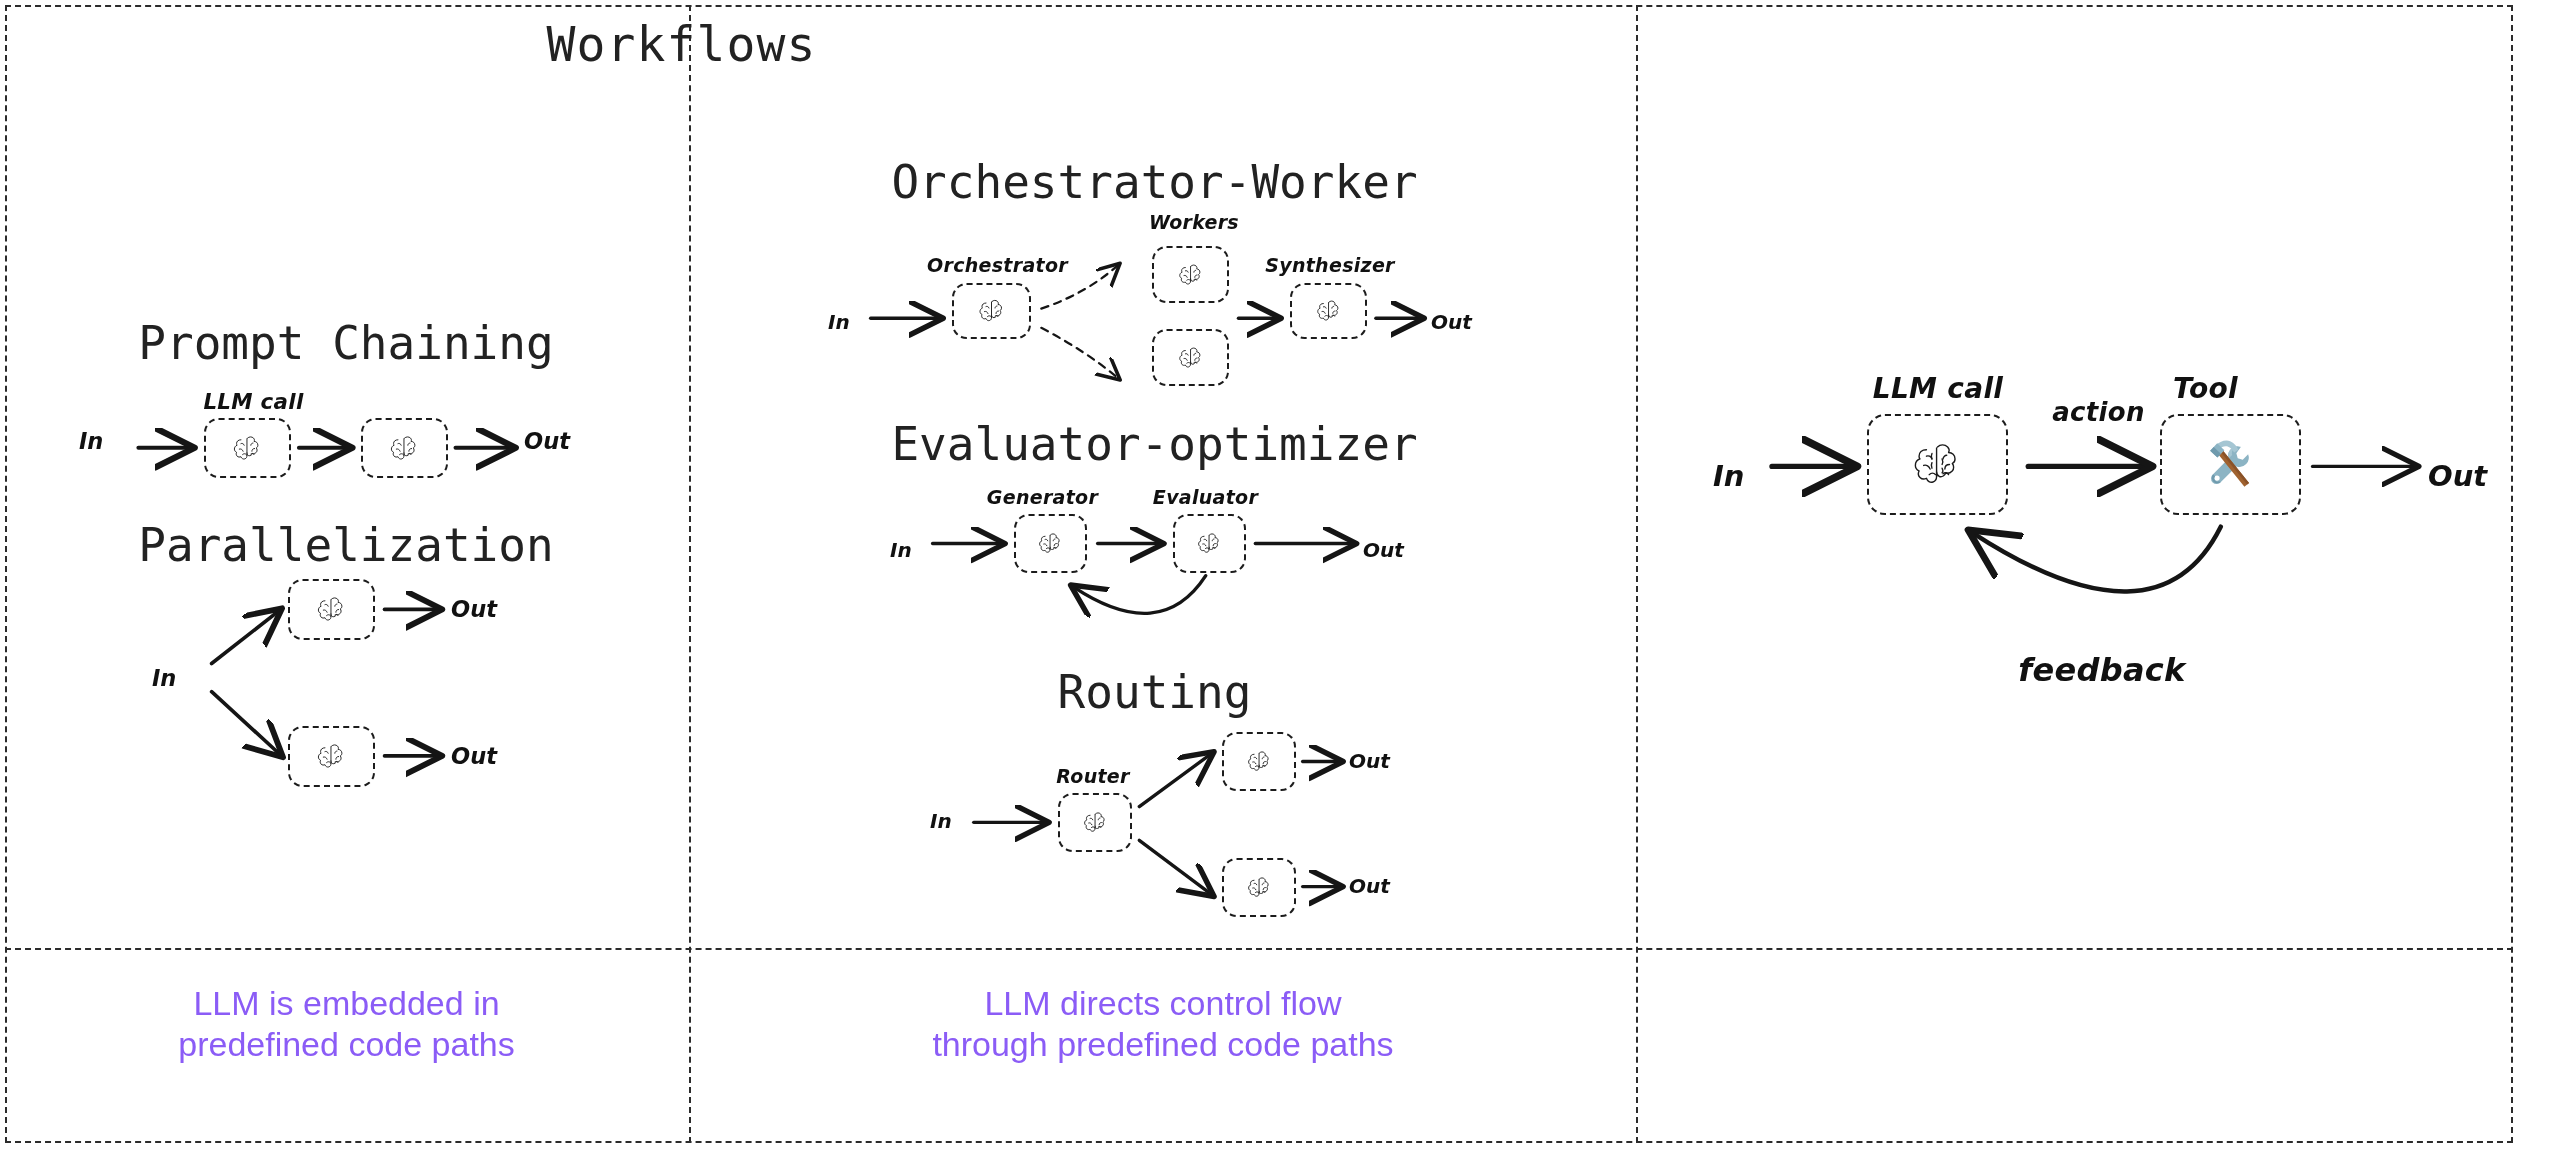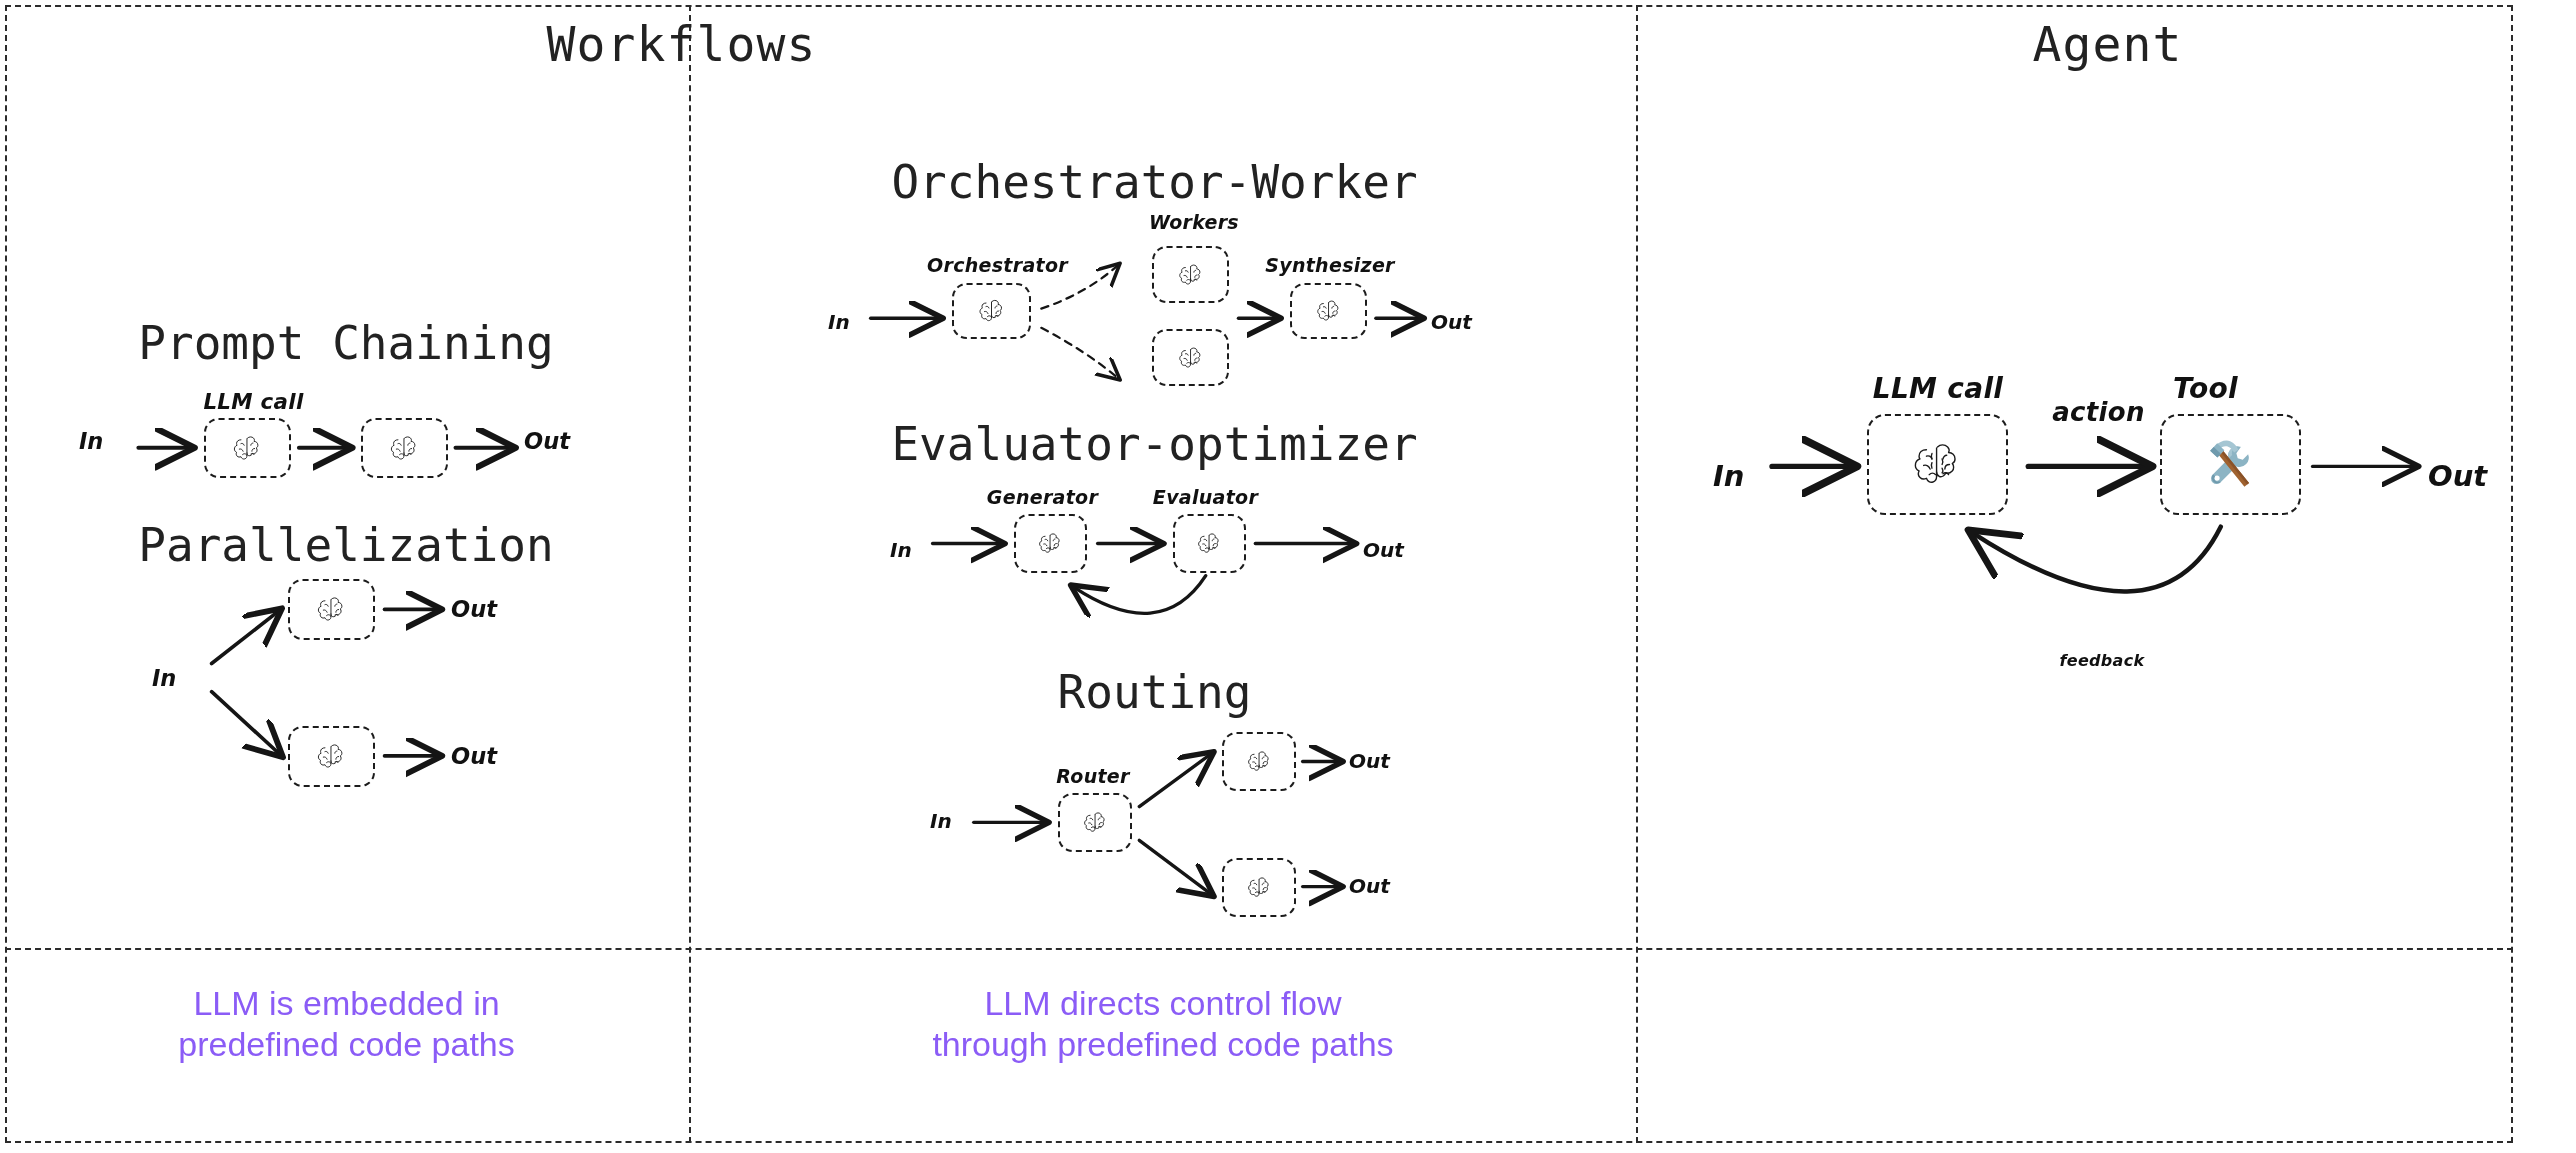--- a/index.html
+++ b/index.html
@@ -76,21 +76,20 @@
 <body>
 
 <div class="canvas">
 
   <div class="outer-frame"></div>
   <div class="vdiv vdiv-1"></div>
   <div class="vdiv vdiv-2"></div>
   <div class="hdiv"></div>
 
   <div class="col-title title-workflows">Workflows</div>
-  <div class="col-title title-agent">Agent</div>
 
   <div class="pattern-title" style="left:56px;top:316px;width:580px;">Prompt Chaining</div>
 
   <div class="io-label" style="left:79px;top:428px;width:51px;font-size:22.5px;">In</div>
 
   <div class="hand-label" style="left:186px;top:389px;width:135px;font-size:21.4px;">LLM call</div>
 
   <div class="node" style="left:204px;top:418px;width:87px;height:60px;">
     <span>
       <svg class="brain" width="35" height="35" viewBox="0 0 64 64">
@@ -357,21 +356,21 @@
           <path d="M17.0 13.5c3.5-4.2 9.5-6.2 14.2-4.6 3.8 1.3 6.3 4.8 7.9 8.2l-4.1 2.8c-1.6-2.7-3.5-5.1-6.2-5.9-2.9-.9-6.1.4-8.2 2.6z" fill="#a5c6d3"></path>
           <path d="M11.8 18.2 L18.6 11.0 L25.6 17.6 L18.8 24.8 Z" fill="#8cb4c4"></path>
           <path d="M11.8 18.2 L15.2 14.6 L22.2 21.2 L18.8 24.8 Z" fill="#6f9aad"></path>
         </g>
       </svg>
     </span>
   </div>
 
   <div class="io-label" style="left:2428px;top:459px;width:85px;font-size:29px;">Out</div>
 
-  <div class="hand-label" style="left:2006px;top:651px;width:192px;font-size:16px;">feedback</div>
+  <div class="hand-label" style="left:2006px;top:651px;width:192px;font-size:32px;">feedback</div>
 
   <div class="caption" style="left:22.5px;top:983px;width:648px;">LLM is embedded in
 predefined code paths</div>
 
   <div class="caption" style="left:701px;top:983px;width:924px;">LLM directs control flow
 through predefined code paths</div>
 
 
   <svg class="arrows" viewBox="0 0 4572 2047">
     <defs>

